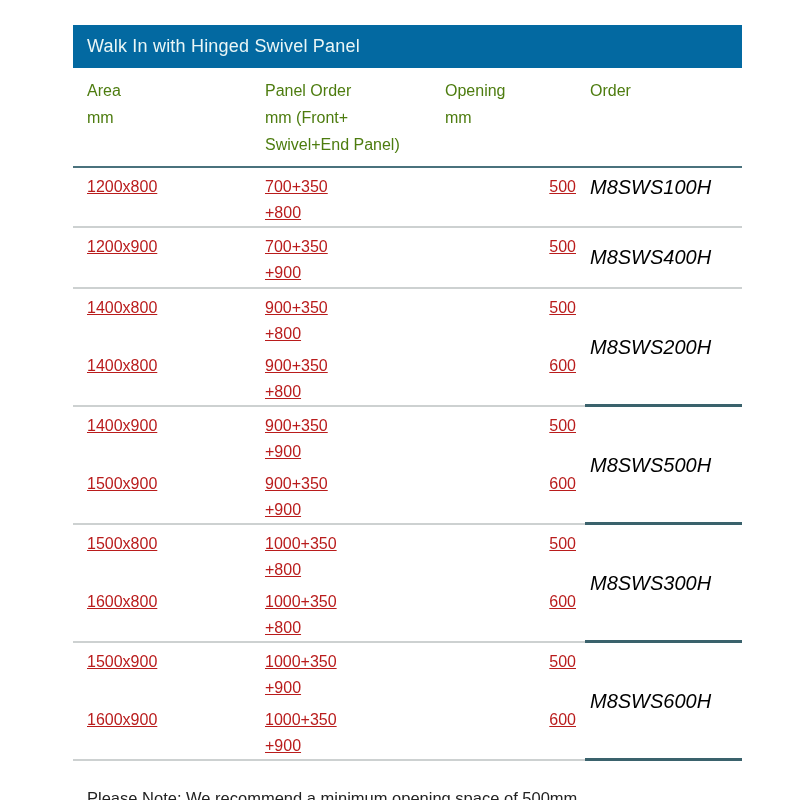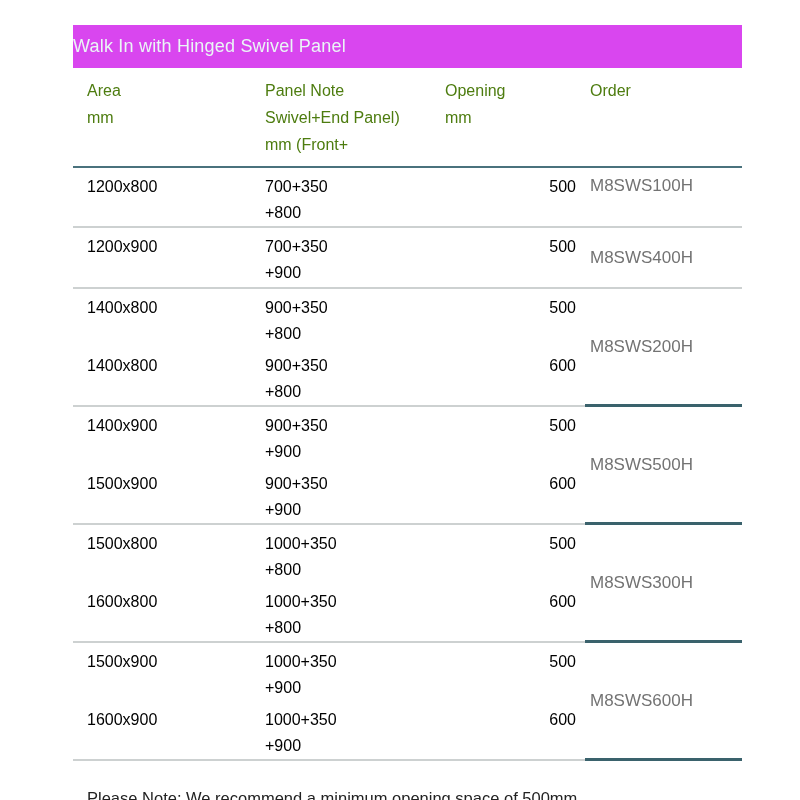--- a/index.html
+++ b/index.html
@@ -17,23 +17,24 @@
     overflow: hidden;
   }
   .spec-table {
     position: absolute;
     left: 73px;
     top: 25px;
     width: 669px;
   }
   .title-bar {
     height: 43px;
-    background: #d946ef;
+    background: #0369a1;
     display: flex;
     align-items: center;
+    padding-left: 14px;
     box-sizing: border-box;
   }
   .title-bar .title-text {
     color: #eaf6f6;
     font-size: 18px;
     letter-spacing: 0.2px;
   }
   .col-headers {
     display: flex;
     padding-top: 9px;
@@ -62,33 +63,35 @@
     display: flex;
     min-height: 55px;
     padding-top: 6px;
     box-sizing: border-box;
   }
   .subrow .cell {
     box-sizing: border-box;
     padding-left: 14px;
     font-size: 16px;
     line-height: 26px;
-    color: #000000;
+    color: #b91c1c;
+    text-decoration: underline;
   }
   .c-area { width: 178px; }
   .c-panel { width: 180px; }
   .c-open { width: 145px; text-align: right; }
   .group-code {
     width: 166px;
     box-sizing: border-box;
     padding-left: 14px;
     display: flex;
     align-items: center;
-    font-size: 17px;
-    color: #737373;
+    font-size: 20px;
+    color: #000000;
+    font-style: italic;
   }
   .group-code.top {
     align-items: flex-start;
     padding-top: 8px;
   }
   .divider {
     position: relative;
     height: 2px;
     background: #cdd1d1;
   }
@@ -116,23 +119,23 @@
     <div class="title-bar">
       <span class="title-text">Walk In with Hinged Swivel Panel</span>
     </div>
 
     <div class="col-headers">
       <div class="hcell hc1">
         <div>Area</div>
         <div>mm</div>
       </div>
       <div class="hcell hc2">
-        <div>Panel Note</div>
+        <div>Panel Order</div>
+        <div>mm (Front+</div>
         <div>Swivel+End Panel)</div>
-        <div>mm (Front+</div>
       </div>
       <div class="hcell hc3">
         <div>Opening</div>
         <div>mm</div>
       </div>
       <div class="hcell hc4">
         <div>Order</div>
       </div>
     </div>
 

